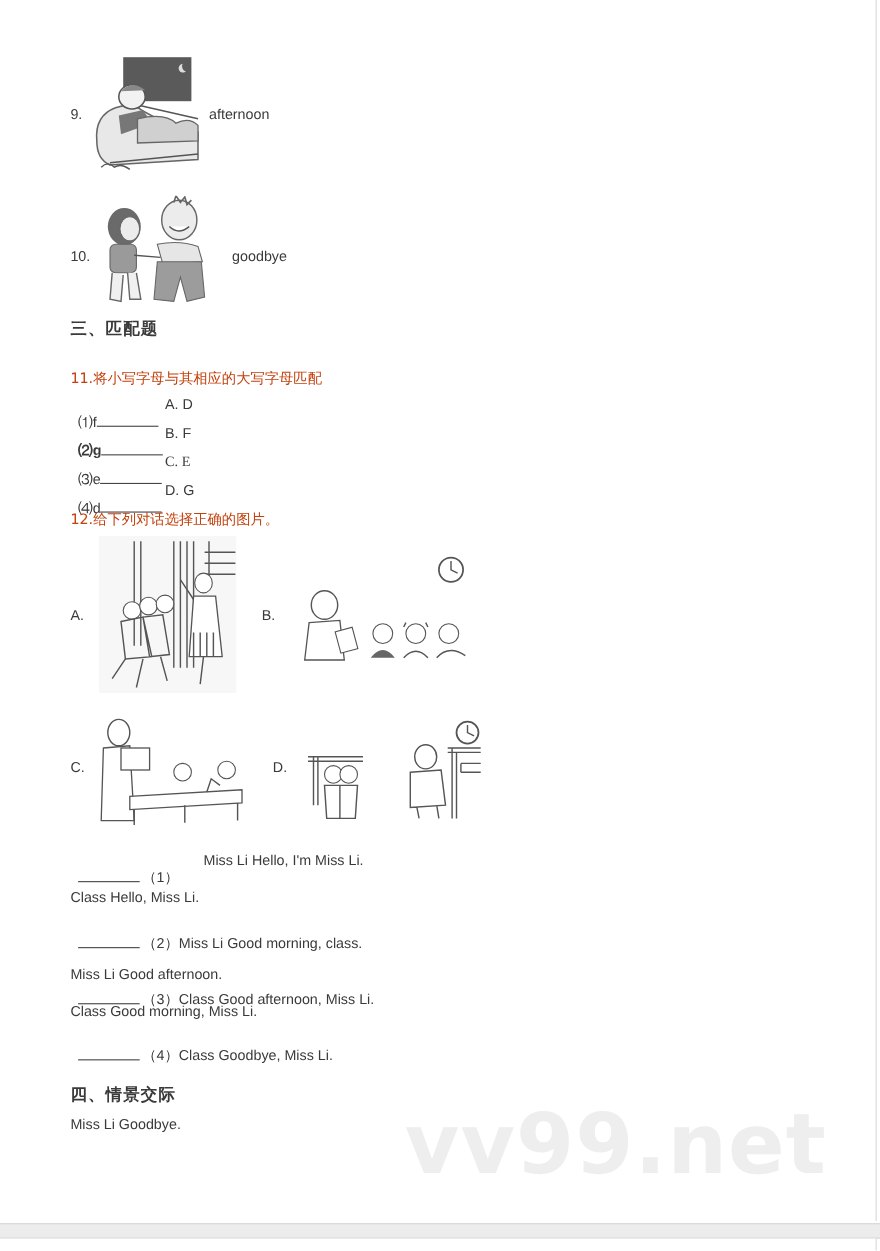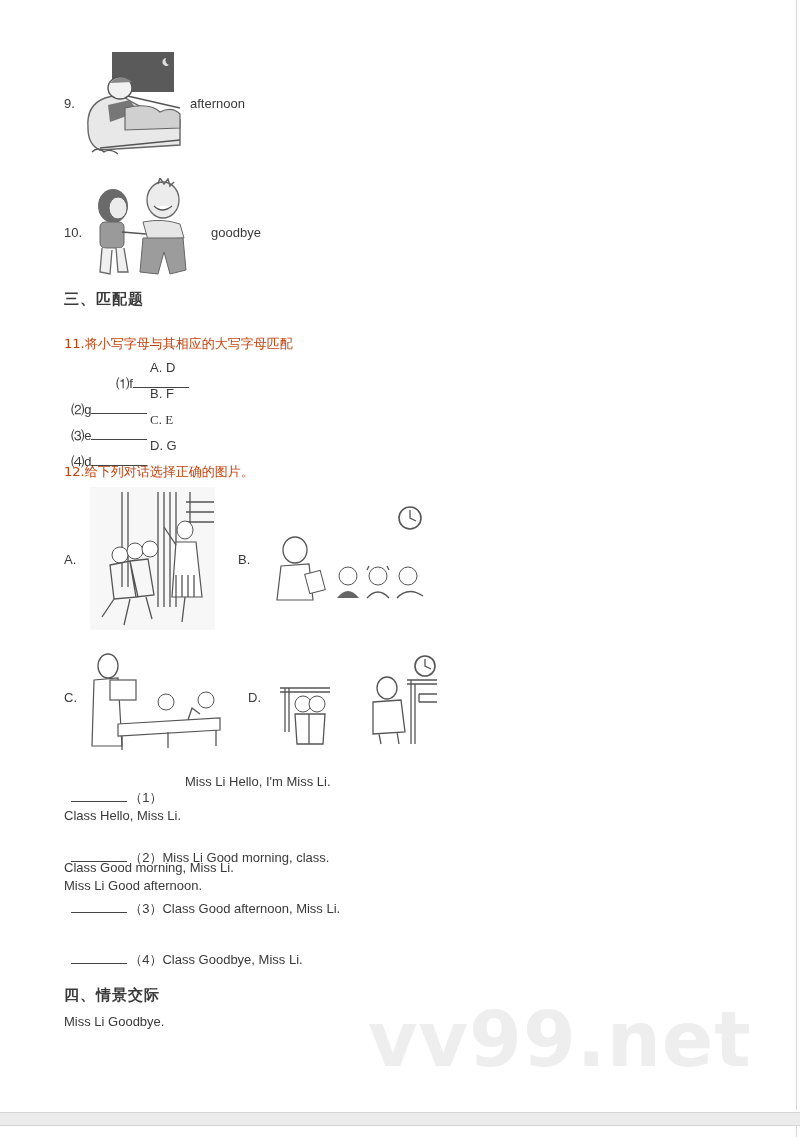--- a/index.html
+++ b/index.html
@@ -55,26 +55,26 @@
   <path d="M66 28 Q74 36 84 28" stroke="#555" fill="#fff" stroke-width="1.3"></path>
   <path d="M55 44 Q75 40 92 46 L96 60 L60 62z" fill="#e6e6e6" stroke="#666"></path>
   <path d="M55 60 L95 60 L98 92 L82 96 L76 74 L70 96 L52 94z" fill="#9c9c9c" stroke="#666"></path>
 </svg>
 <span class="abs txt" style="left:211px;top:225px;">goodbye</span>
 
 <span class="abs heading" style="left:64px;top:290px;">三、匹配题</span>
 
 <span class="abs cn" style="left:64px;top:335px;">11.将小写字母与其相应的大写字母匹配</span>
 
-<div class="abs txt" style="left:64px;top:360px;margin-left:45px;">
+<div class="abs txt" style="left:64px;top:360px;">
   <span>⑴</span><span>f</span><span class="blank"></span>
 </div>
 <span class="abs txt" style="left:150px;top:360px;">A. D</span>
 
-<div class="abs txt" style="left:64px;top:386px;">
+<div class="abs txt" style="left:64px;top:386px;font-weight:bold;">
   <span>⑵</span><span>g</span><span class="blank"></span>
 </div>
 <span class="abs txt" style="left:150px;top:386px;">B. F</span>
 
 <div class="abs txt" style="left:64px;top:412px;">
   <span>⑶</span><span>e</span><span class="blank"></span>
 </div>
 <span class="abs txt" style="left:150px;top:412px;font-family:Liberation Serif, serif;">C. E</span>
 
 <div class="abs txt" style="left:64px;top:438px;">
@@ -142,21 +142,21 @@
 
 <div class="abs txt" style="left:64px;top:774px;">
   <span class="blank2"></span><span>（1）</span>
 </div>
 <span class="abs txt" style="left:185px;top:774px;">Miss Li Hello, I'm Miss Li.</span>
 <span class="abs txt" style="left:64px;top:808px;">Class Hello, Miss Li.</span>
 
 <div class="abs txt" style="left:64px;top:834px;">
   <span class="blank2"></span><span>（2）</span><span>Miss Li Good morning, class.</span>
 </div>
-<span class="abs txt" style="left:64px;top:860px;">Class Good morning, Miss Li.</span>
+<span class="abs txt" style="left:64px;top:912px;">Class Good morning, Miss Li.</span>
 
 <div class="abs txt" style="left:64px;top:885px;">
   <span class="blank2"></span><span>（3）</span><span>Class Good afternoon, Miss Li.</span>
 </div>
 <span class="abs txt" style="left:64px;top:878px;">Miss Li Good afternoon.</span>
 
 <div class="abs txt" style="left:64px;top:936px;">
   <span class="blank2"></span><span>（4）</span><span>Class Goodbye, Miss Li.</span>
 </div>
 <span class="abs txt" style="left:64px;top:1014px;">Miss Li Goodbye.</span>

